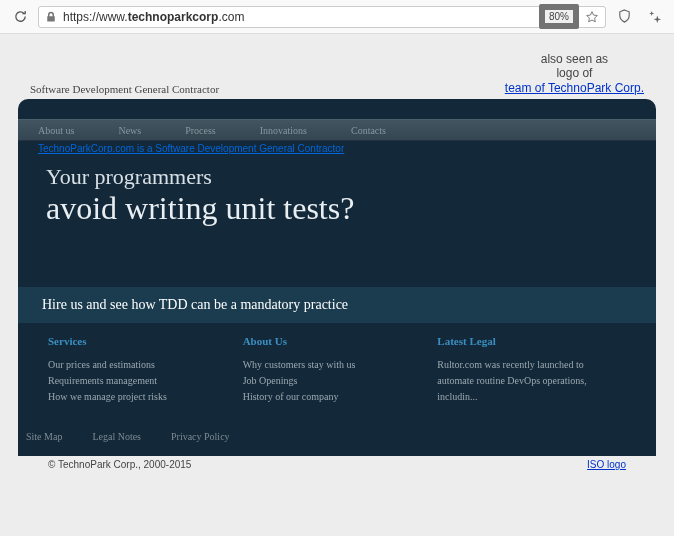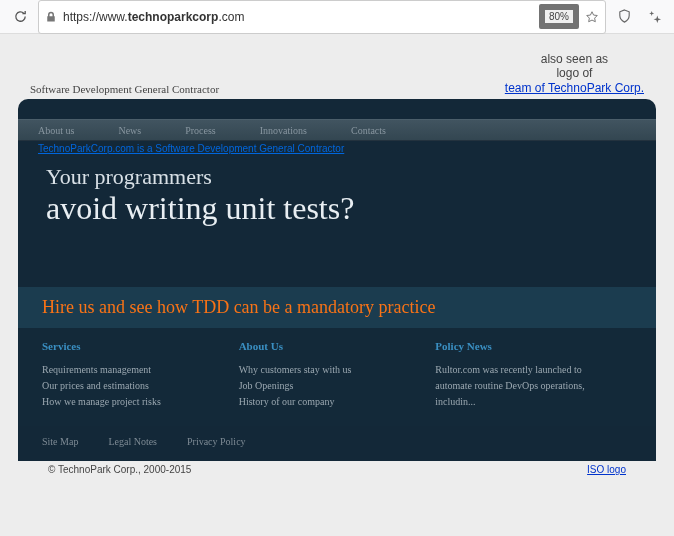--- a/index.html
+++ b/index.html
@@ -1,48 +1,48 @@
 <!DOCTYPE html>
 <html><head>
 <meta charset="utf-8">
 <style>
 * { margin: 0; padding: 0; box-sizing: border-box; }
 body { font-family: Verdana, Arial, sans-serif; font-size: 11px; background: #f0f0f0; width: 674px; height: 536px; overflow: hidden; }
 
 .browser-bar { height: 34px; background: #f9f9fa; border-bottom: 1px solid #ddd; display: flex; align-items: center; padding: 0 8px; gap: 6px; }
 .browser-btn { width: 24px; height: 24px; display: flex; align-items: center; justify-content: center; color: #555; border-radius: 3px; }
-.url-bar { flex: 1; height: 34px; background: #fff; border: 1px solid #ccc; border-radius: 3px; display: flex; align-items: center; padding: 0 6px; gap: 6px; }
+.url-bar { flex: 1; height: 22px; background: #fff; border: 1px solid #ccc; border-radius: 3px; display: flex; align-items: center; padding: 0 6px; gap: 6px; }
 .url-text { flex: 1; font-size: 12px; color: #333; font-family: Arial, sans-serif; }
 .url-text .domain { font-weight: bold; }
 .zoom-badge { font-size: 10px; background: #f0f0f0; border: 6px solid #737373; padding: 1px 4px; border-radius: 2px; color: #444; }
 
 .page { background: #ededed; height: 502px; padding: 18px 18px 0; }
 .header-strip { display: flex; justify-content: space-between; align-items: flex-end; padding: 0 12px 4px; }
 .tagline { font-size: 11px; color: #444; font-family: Verdana; }
 .logo-text { font-size: 12px; color: #444; text-align: center; line-height: 1.2; }
 .logo-text a { color: #0033cc; text-decoration: underline; }
 
 .main-box { background: #132838; border-radius: 10px 10px 0 0; overflow: hidden; }
 .nav-bar { background: #2a3e4c; background: linear-gradient(#415460,#334651); height: 22px; display: flex; align-items: center; padding: 0 20px; gap: 44px; margin-top: 10px; border-top: 1px solid #4b5e6a; border-bottom: 1px solid #23323e; }
 .nav-item { color: #8896a0; font-size: 10px; font-family: Verdana; }
 .subtitle-link { color: #0066dd; text-decoration: underline; font-size: 10px; padding: 2px 4px 0 20px; display: inline-block; }
 
 .hero { padding: 10px 28px 60px; }
 .hero-line1 { color: #d8e0e6; font-size: 22px; font-family: Verdana; font-weight: normal; }
 .hero-line2 { color: #e8eef2; font-size: 32px; font-family: Verdana; font-weight: normal; }
 
 .cta-bar { background: #1b3c4f; padding: 10px 24px; }
-.cta-text { color: #f97316; font-size: 18px; font-family: Verdana; }
+.cta-text { color: #ffffff; font-size: 14px; font-family: Verdana; }
 
-.columns { display: flex; gap: 0; padding: 12px 24px 16px; background: #132939; }
+.columns { display: flex; gap: 0; padding: 12px 24px 16px; background: #132939; margin-left: 6px; }
 .col { flex: 1; padding-right: 20px; }
 .col h4 { color: #3a8fc2; font-size: 11px; font-weight: bold; margin-bottom: 10px; font-family: Verdana; }
 .col a, .col p { color: #9aa7b0; font-size: 10px; line-height: 1.6; display: block; text-decoration: none; font-family: Verdana; }
 
-.footer-nav { background: #132838; padding: 10px 24px 14px; display: flex; gap: 30px; }
+.footer-nav { background: #132838; padding: 10px 8px 14px; display: flex; gap: 30px; }
 .footer-nav a { color: #7d8a94; font-size: 10px; text-decoration: none; font-family: Verdana; }
 
 .bottom-strip { background: #ededed; padding: 3px 30px 0; display: flex; justify-content: space-between; font-size: 10px; }
 .copyright { color: #444; }
 .iso-link { color: #0033cc; text-decoration: underline; }
 
 svg { display: block; }
 </style>
 </head>
 <body>
@@ -101,32 +101,32 @@
       <div class="hero-line2">avoid writing unit tests?</div>
     </div>
 
     <div class="cta-bar">
       <div class="cta-text">Hire us and see how TDD can be a mandatory practice</div>
     </div>
 
     <div class="columns">
       <div class="col">
         <h4>Services</h4>
+        <a>Our prices and estimations</a>
         <a>Requirements management</a>
-        <a>Our prices and estimations</a>
         <a>How we manage project risks</a>
       </div>
       <div class="col">
         <h4>About Us</h4>
         <a>Why customers stay with us</a>
         <a>Job Openings</a>
         <a>History of our company</a>
       </div>
       <div class="col">
-        <h4>Policy News</h4>
+        <h4>Latest Legal</h4>
         <p>Rultor.com was recently launched to automate routine DevOps operations, includin...</p>
       </div>
     </div>
 
     <div class="footer-nav">
       <a>Site Map</a>
       <a>Legal Notes</a>
       <a>Privacy Policy</a>
     </div>
   </div>

